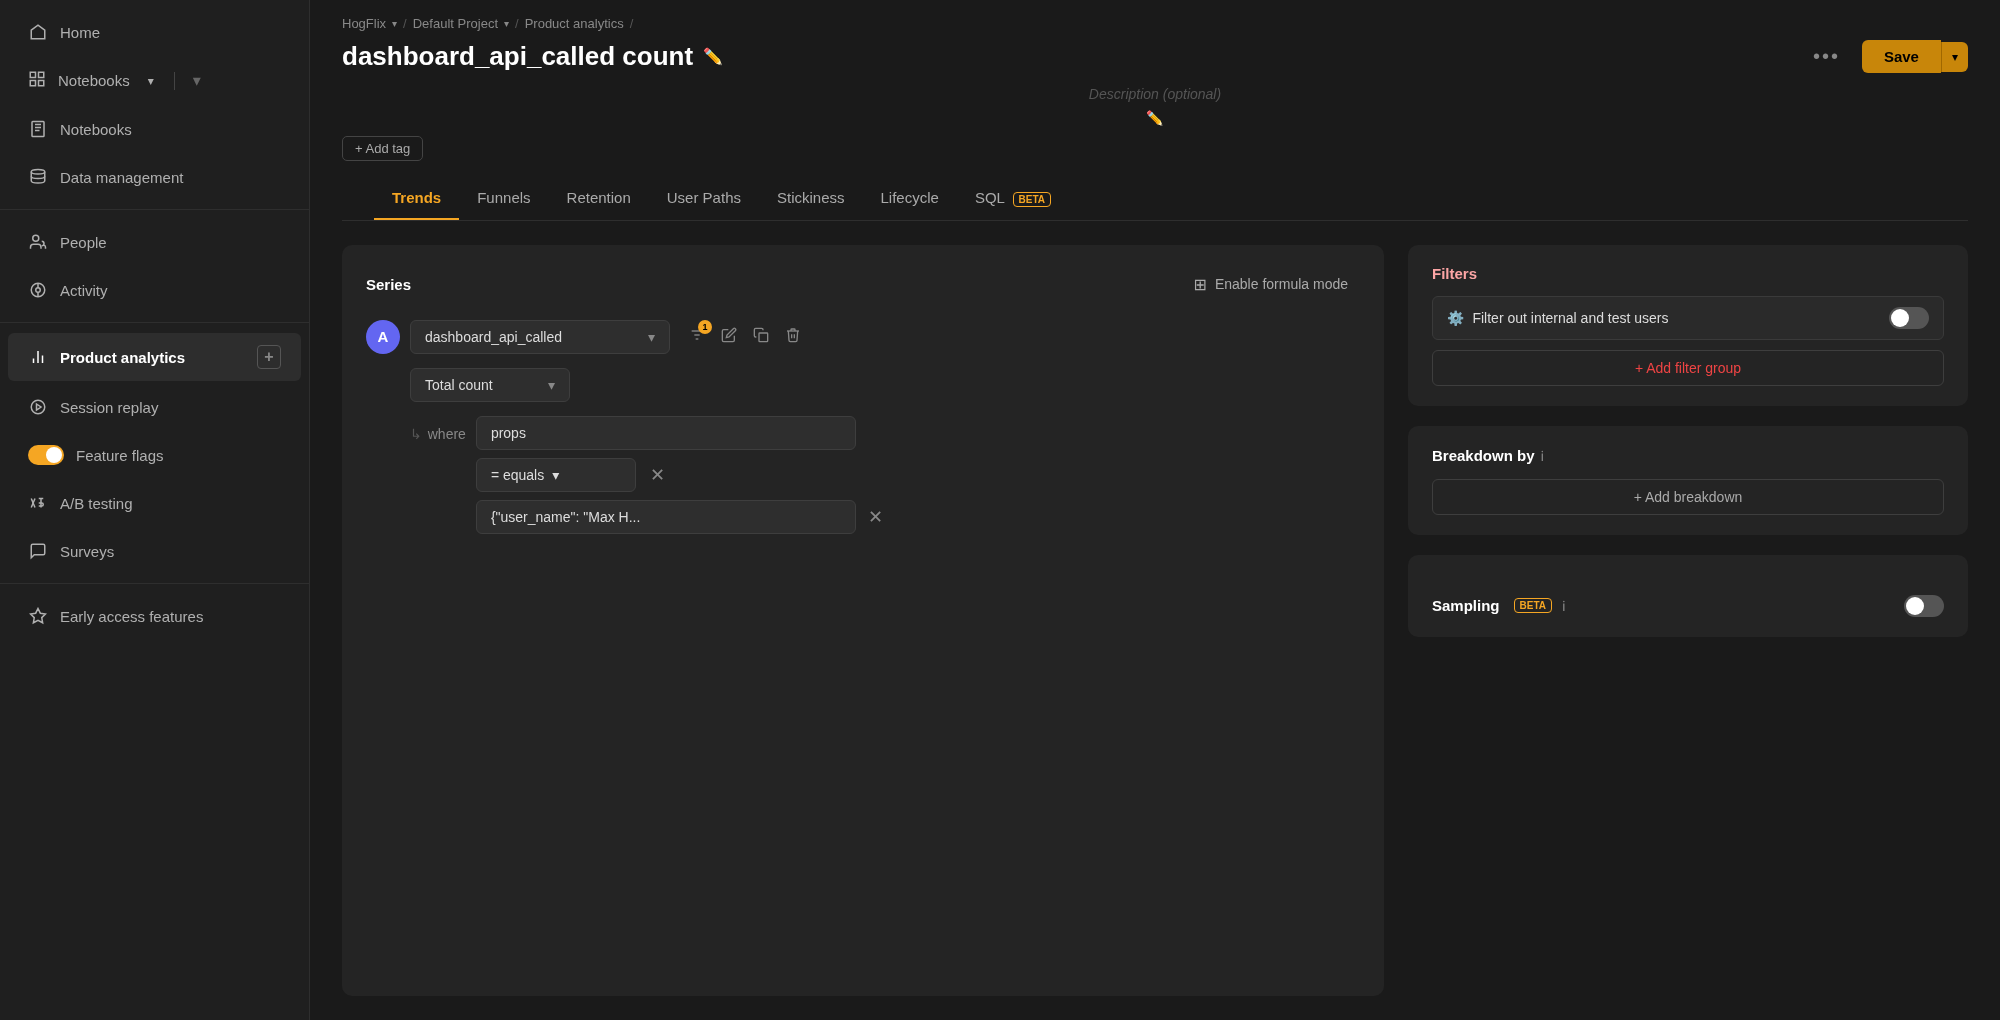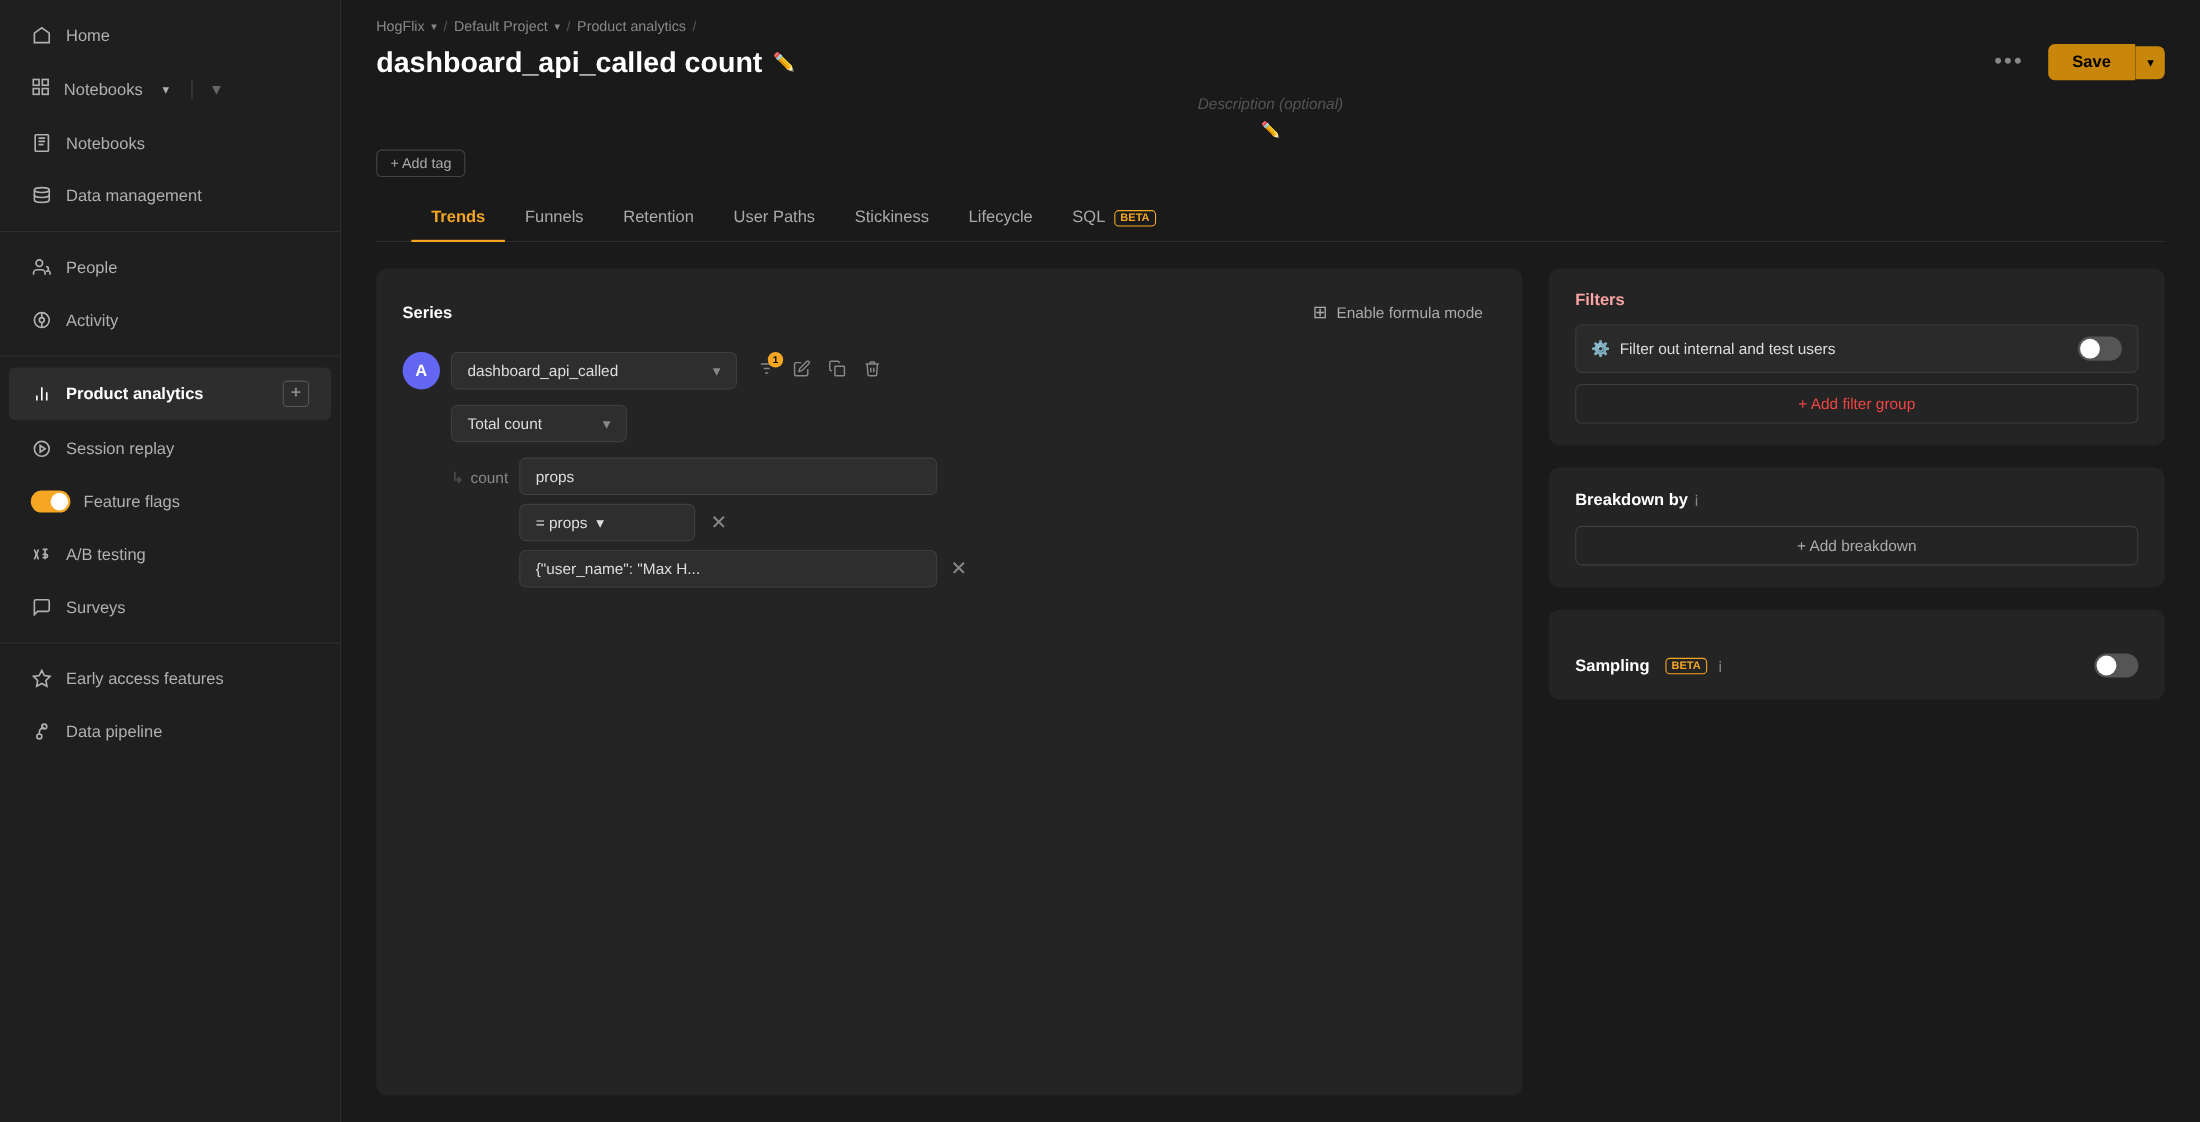--- a/index.html
+++ b/index.html
@@ -722,30 +722,20 @@
 
   <div class="sidebar-item">
     <span class="icon">
       <svg width="18" height="18" viewBox="0 0 24 24" fill="none" stroke="currentColor" stroke-width="2">
           <polygon points="12,2 15.09,8.26 22,9.27 17,14.14 18.18,21.02 12,17.77 5.82,21.02 7,14.14 2,9.27 8.91,8.26"></polygon>
         </svg>
     </span>
     <span>Early access features</span>
   </div>
 
-  <div class="sidebar-item">
-    <span class="icon">
-      <svg width="18" height="18" viewBox="0 0 24 24" fill="none" stroke="currentColor" stroke-width="2">
-          <circle cx="9" cy="18" r="3"></circle>
-          <circle cx="15" cy="6" r="3"></circle>
-          <path d="M9 15v-2a6 6 0 0 1 6-6"></path>
-        </svg>
-    </span>
-    <span>Data pipeline</span>
-  </div>
 </nav>
 
 <div class="main">
 
   <div class="header">
     
     <div class="breadcrumb">
       <span>HogFlix</span>
       <span class="dropdown-arrow">▾</span>
       <span class="sep">/</span>
@@ -848,29 +838,29 @@
         <div class="count-select">
           <span>Total count</span>
           <span class="chevron">▾</span>
         </div>
       </div>
 
       <div class="where-section">
         <div class="where-row">
           <div class="where-label">
             <span style="color:#555;">↳</span>
-            <span>count</span>
+            <span>where</span>
           </div>
           <div class="where-filters">
 
             <input class="filter-prop-input" type="text" value="props" style="">
 
             <div style="display:flex;align-items:center;gap:10px;">
               <div class="filter-op-select">
-                <span>= props</span>
+                <span>= equals</span>
                 <span class="chevron">▾</span>
               </div>
               <button class="close-btn">✕</button>
             </div>
 
             <div class="filter-value-row">
               <input class="filter-value-input" type="text" value="{&quot;user_name&quot;: &quot;Max H..." style="">
               <button class="close-btn">✕</button>
             </div>
           </div>

